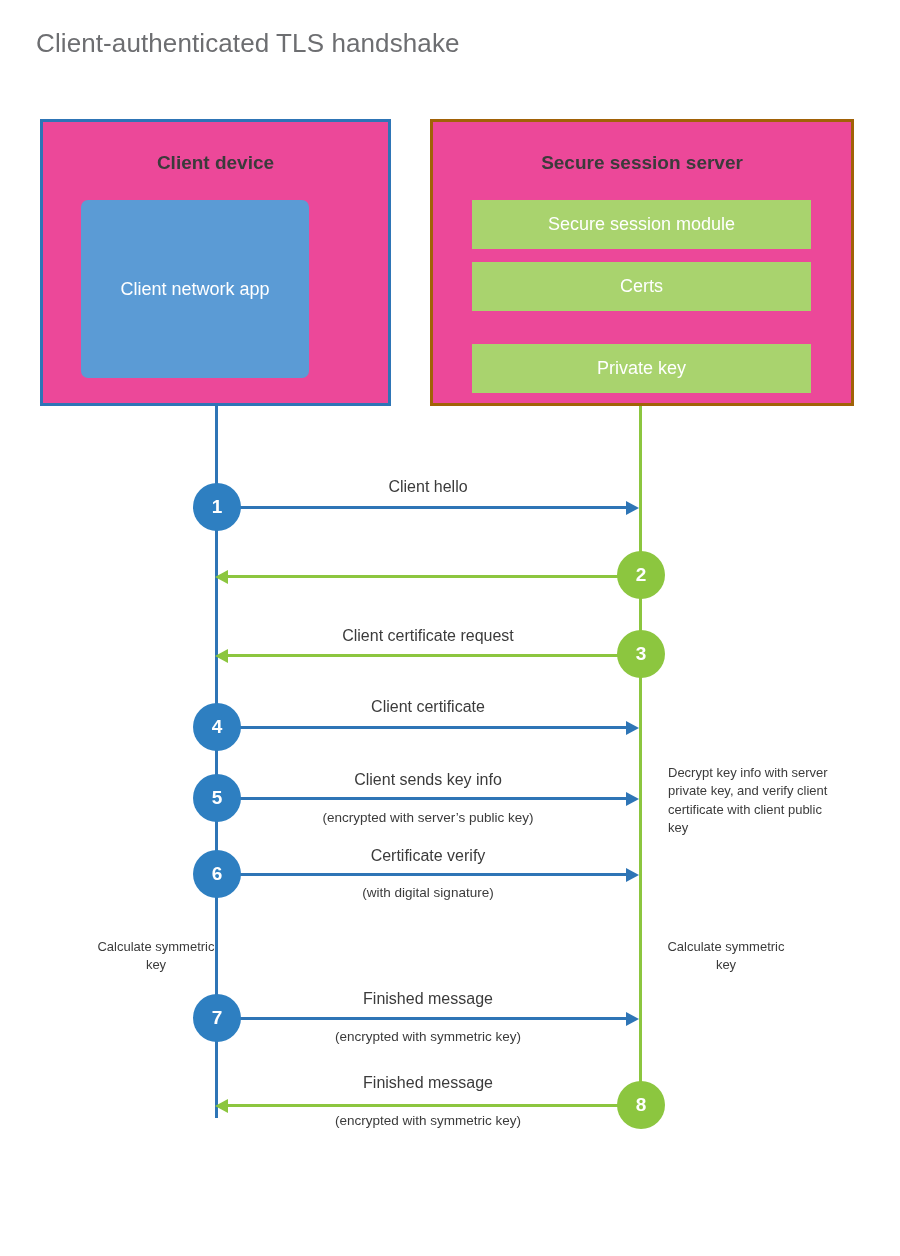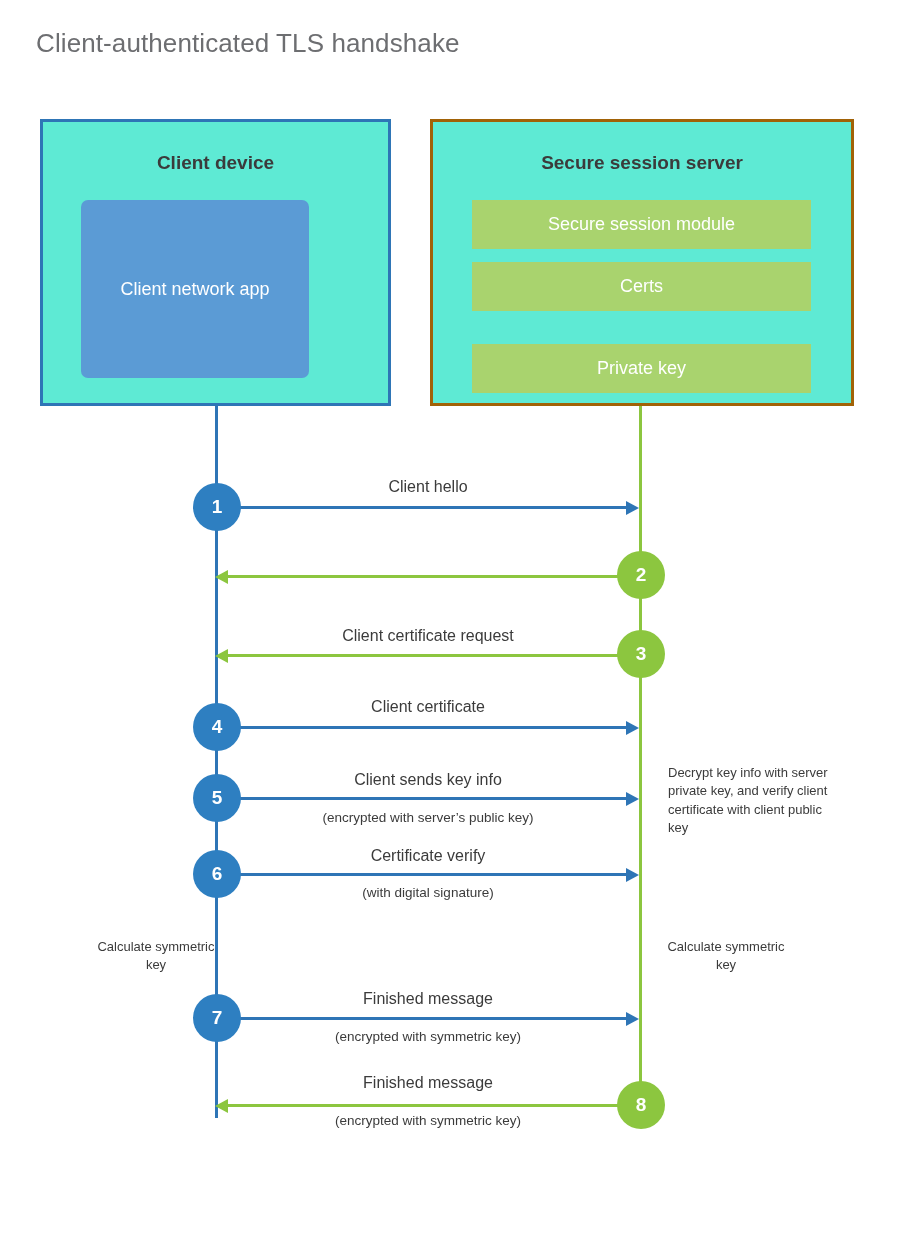--- a/index.html
+++ b/index.html
@@ -27,21 +27,21 @@
     font-size: 26px;
     font-weight: 400;
     color: #6d6e71;
     letter-spacing: 0.1px;
     white-space: nowrap;
   }
 
   
   .actor-box {
     position: absolute;
-    background: #5eead4;
+    background: #ec4899;
     box-sizing: border-box;
   }
   .actor-box.client {
     left: 40px;
     top: 119px;
     width: 351px;
     height: 287px;
     border: 3px solid #2e75b6;
   }
   .actor-box.server {

